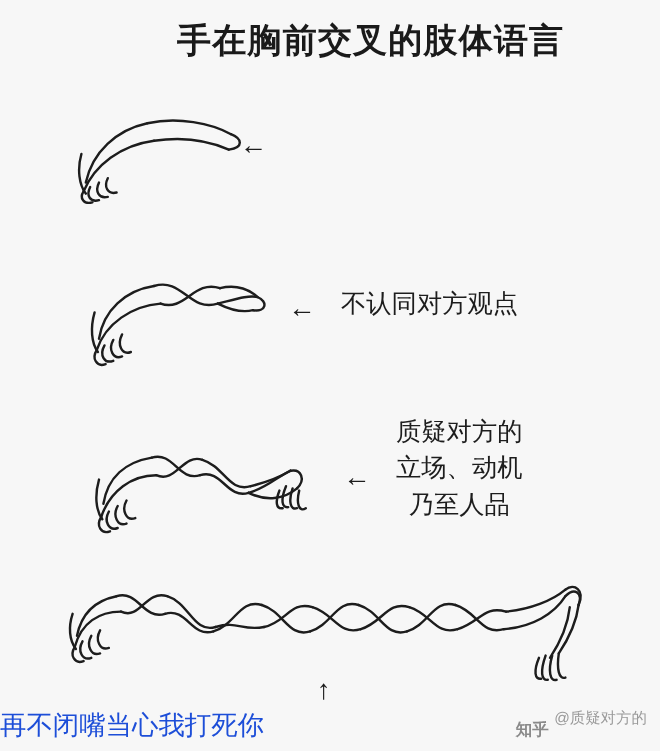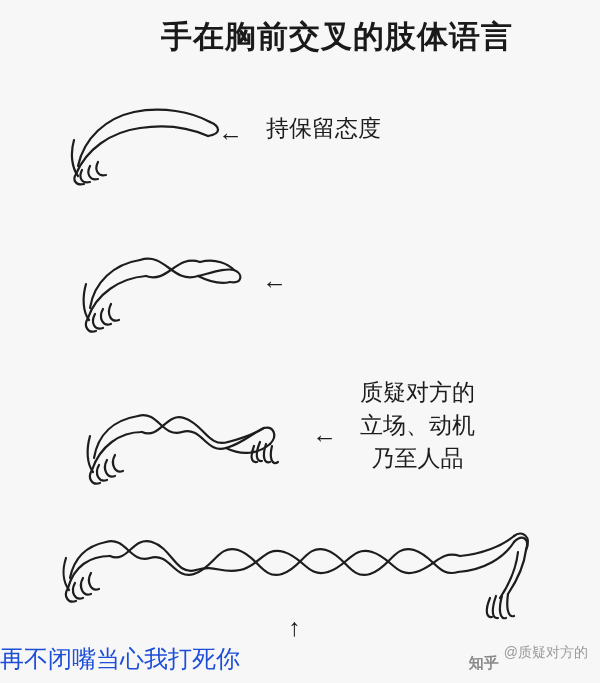--- a/index.html
+++ b/index.html
@@ -109,21 +109,20 @@
 
         <path d="M6 86 C 2 92, 6 98, 14 96"></path>
         <path d="M12 82 C 8 90, 12 96, 20 94"></path>
         <path d="M20 78 C 16 86, 20 93, 28 91"></path>
         <path d="M28 74 C 24 82, 28 89, 36 87"></path>
 
         <path d="M4 52 C 0 66, 2 80, 8 88"></path>
       </svg>
     </div>
     <div class="arrow" style="left:218px;top:32px;">←</div>
-    <div class="caption" style="left:266px;top:24px;">持保留态度</div>
   </div>
 
   <div class="row" style="top:238px;height:110px;">
     <div class="art" style="left:80px;top:0px;">
       <svg width="170" height="100" viewBox="0 0 170 100" fill="none" stroke="#1d1d1d" stroke-width="2.2" stroke-linecap="round" stroke-linejoin="round">
         <path d="M10 70 C 14 44, 34 26, 60 22"></path>
         <path d="M8 80 C 16 56, 40 40, 66 38"></path>
 
         <path d="M60 22 C 86 14, 92 46, 118 38"></path>
         <path d="M66 38 C 88 46, 96 16, 120 24"></path>
@@ -133,20 +132,21 @@
         <path d="M118 38 C 130 44, 142 46, 150 44"></path>
 
         <path d="M8 80 C 3 88, 8 96, 16 93"></path>
         <path d="M15 76 C 10 85, 15 93, 23 90"></path>
         <path d="M23 71 C 18 80, 23 89, 31 86"></path>
         <path d="M31 66 C 26 76, 31 85, 39 82"></path>
         <path d="M6 46 C 2 60, 3 74, 9 82"></path>
       </svg>
     </div>
     <div class="arrow" style="left:262px;top:30px;">←</div>
+    <div class="caption" style="left:310px;top:22px;">不认同对方观点</div>
   </div>
 
   <div class="row" style="top:390px;height:110px;">
     <div class="art" style="left:82px;top:12px;">
       <svg width="200" height="90" viewBox="0 0 200 90" fill="none" stroke="#1d1d1d" stroke-width="2.2" stroke-linecap="round" stroke-linejoin="round">
         <path d="M12 56 C 16 32, 32 18, 56 14"></path>
         <path d="M10 68 C 18 44, 38 30, 60 30"></path>
 
         <path d="M56 14 C 76 8, 80 36, 100 30"></path>
         <path d="M100 30 C 120 24, 124 52, 144 46"></path>

